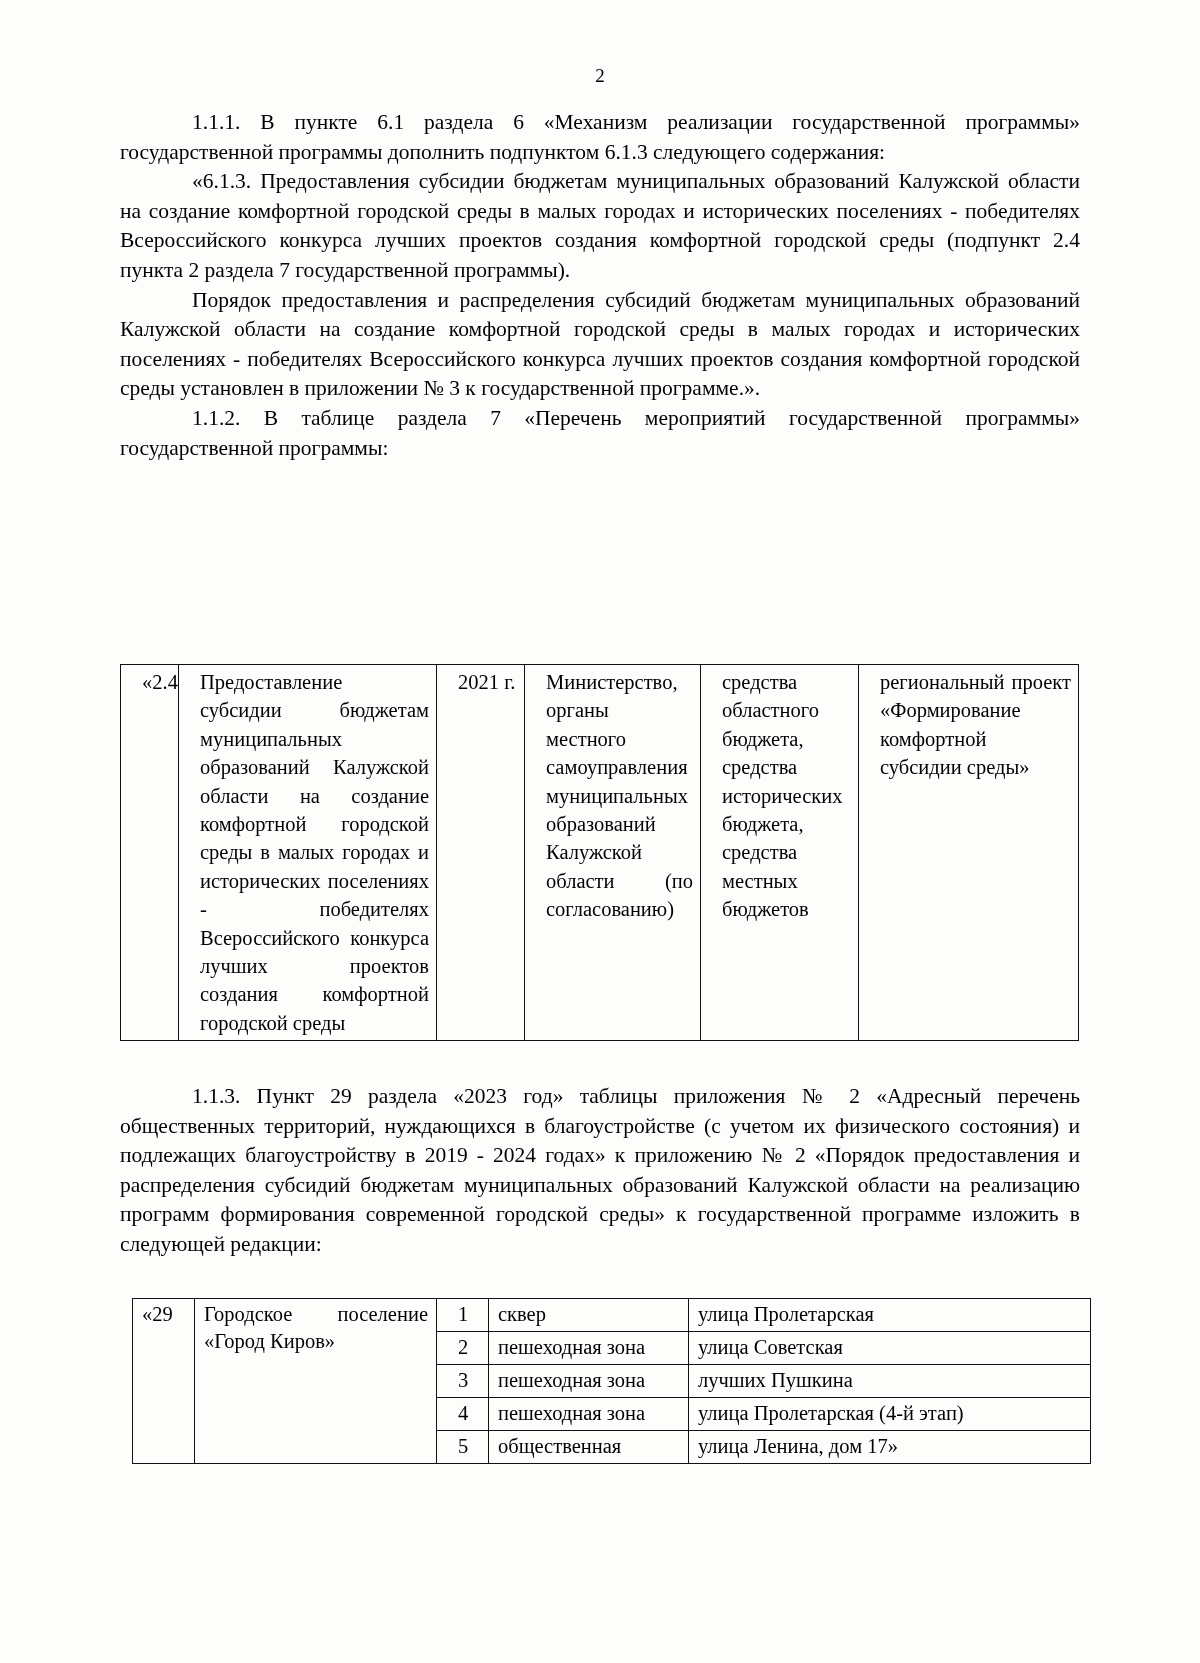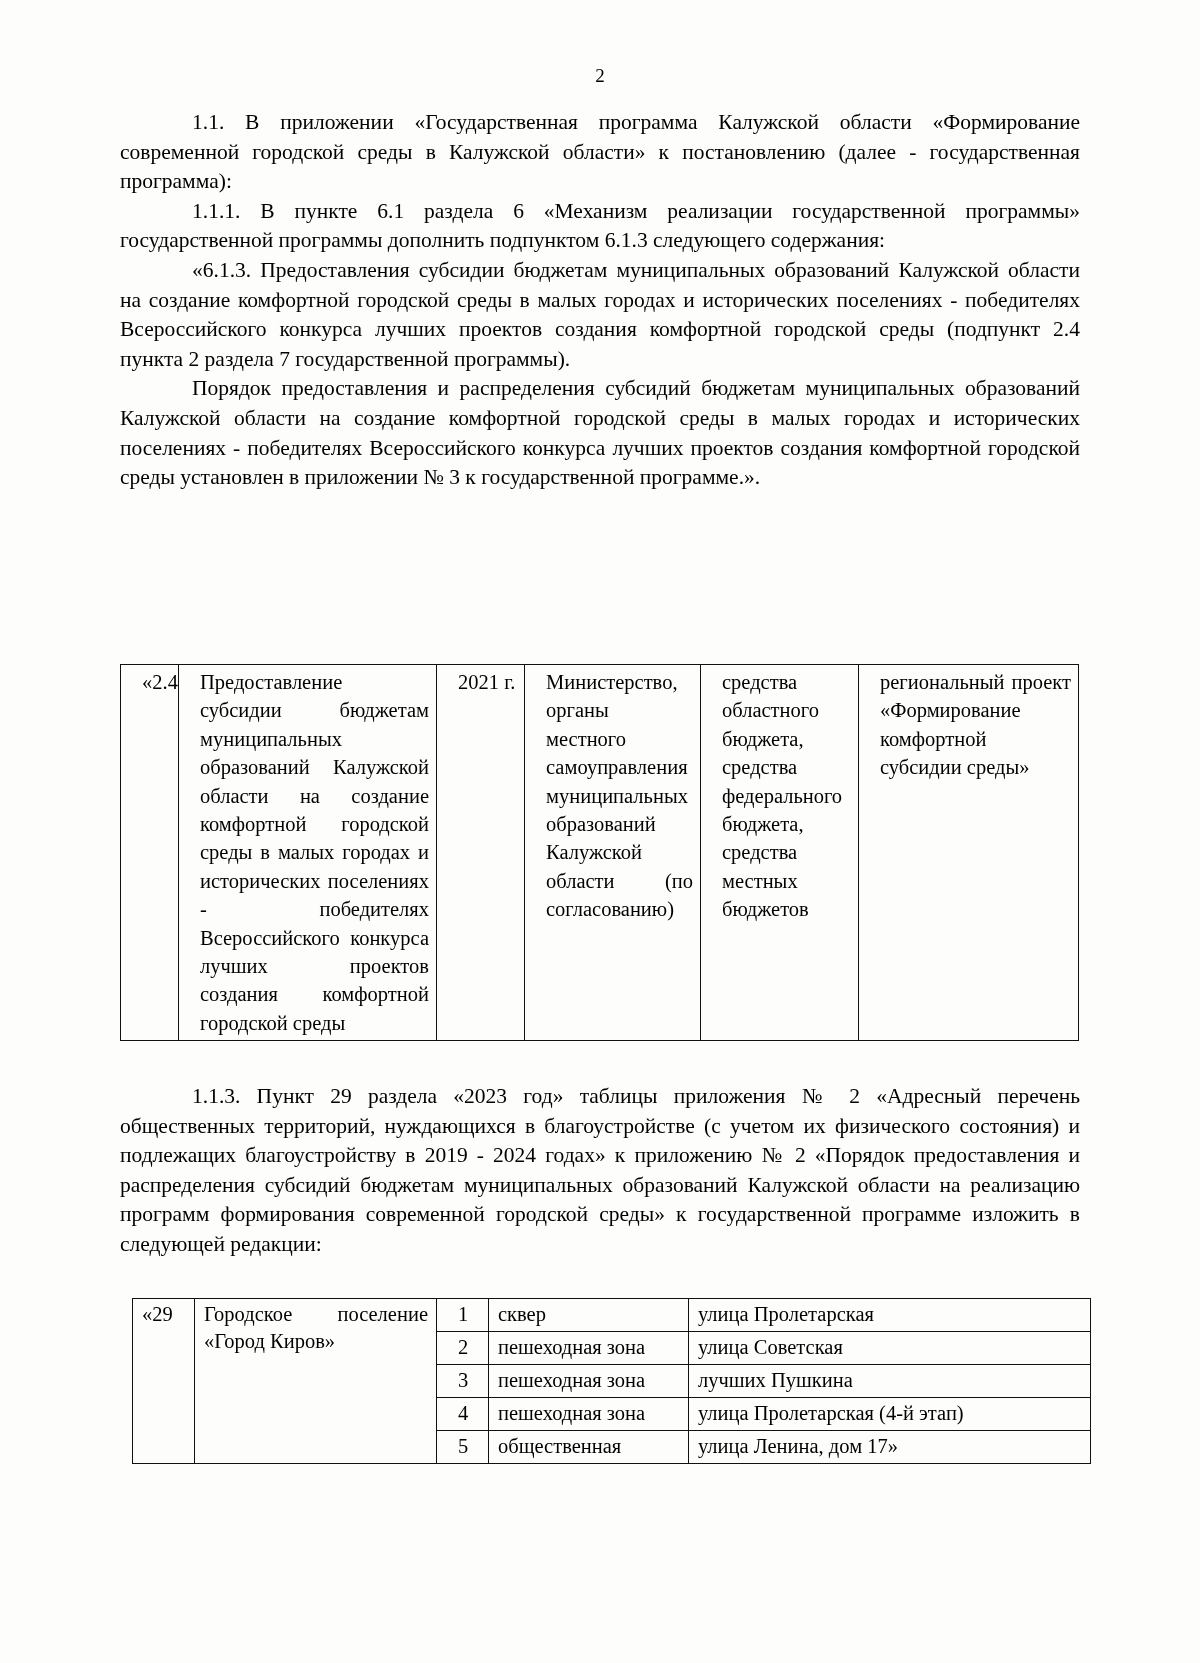--- a/index.html
+++ b/index.html
@@ -109,43 +109,43 @@
 </style>
 </head>
 <body>
 
 <div class="page">
   <div class="content">
 
     <div class="page-number">2</div>
 
     <div class="body-text">
-      <p class="para">1.1. В приложении «Государственная программа Калужской области «Формирование современной городской среды в Калужской области» к постановлению (далее - государственная программа):</p>
       <p class="para">1.1.1. В пункте 6.1 раздела 6 «Механизм реализации государственной программы» государственной программы дополнить подпунктом 6.1.3 следующего содержания:</p>
       <p class="para">«6.1.3. Предоставления субсидии бюджетам муниципальных образований Калужской области на создание комфортной городской среды в малых городах и исторических поселениях - победителях Всероссийского конкурса лучших проектов создания комфортной городской среды (подпункт 2.4 пункта 2 раздела 7 государственной программы).</p>
       <p class="para">Порядок предоставления и распределения субсидий бюджетам муниципальных образований Калужской области на создание комфортной городской среды в малых городах и исторических поселениях - победителях Всероссийского конкурса лучших проектов создания комфортной городской среды установлен в приложении № 3 к государственной программе.».</p>
+      <p class="para">1.1.2. В таблице раздела 7 «Перечень мероприятий государственной программы» государственной программы:</p>
     </div>
 
     <div id="table-measures-wrap">
       <table class="doc-table t1">
         <colgroup>
           <col class="c1">
             <col class="c2">
             <col class="c3">
             <col class="c4">
             <col class="c5">
             <col class="c6">
         </colgroup>
         <tbody>
           <tr>
             <td class="c-num nojust">«2.4</td>
             <td>Предоставление субсидии бюджетам муниципальных образований Калужской области на создание комфортной городской среды в малых городах и исторических поселениях - победителях Всероссийского конкурса лучших проектов создания комфортной городской среды</td>
             <td class="nojust">2021 г.</td>
             <td>Министерство, органы местного самоуправления муниципальных образований Калужской области (по согласованию)</td>
-            <td class="nojust">средства областного бюджета, средства федерального бюджета, средства местных бюджетов</td>
+            <td class="nojust">средства областного бюджета, средства исторических бюджета, средства местных бюджетов</td>
             <td class="nojust">региональный проект «Формирование комфортной субсидии среды»</td>
           </tr>
         </tbody>
       </table>
     </div>
 
     <div id="block-after-table1">
       <p class="para">1.1.3. Пункт 29 раздела «2023 год» таблицы приложения № 2 «Адресный перечень общественных территорий, нуждающихся в благоустройстве (с учетом их физического состояния) и подлежащих благоустройству в 2019 - 2024 годах» к приложению № 2 «Порядок предоставления и распределения субсидий бюджетам муниципальных образований Калужской области на реализацию программ формирования современной городской среды» к государственной программе изложить в следующей редакции:</p>
     </div>
 

